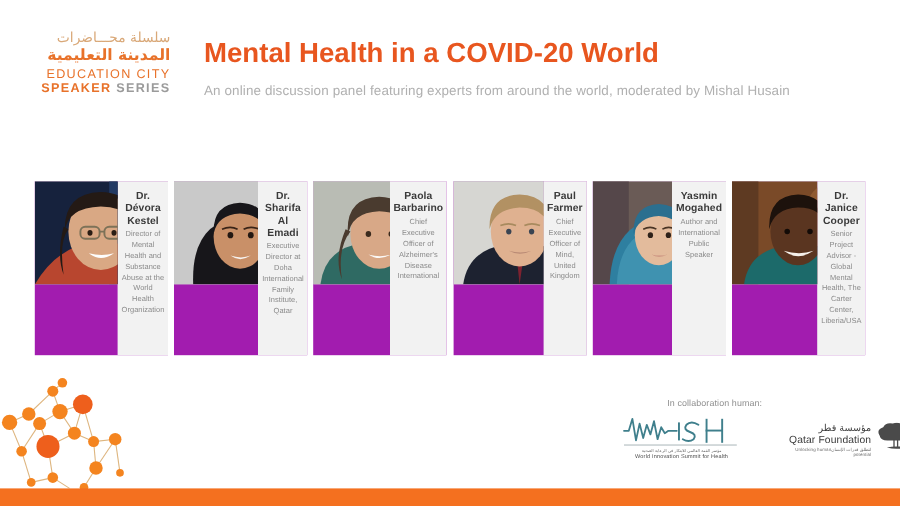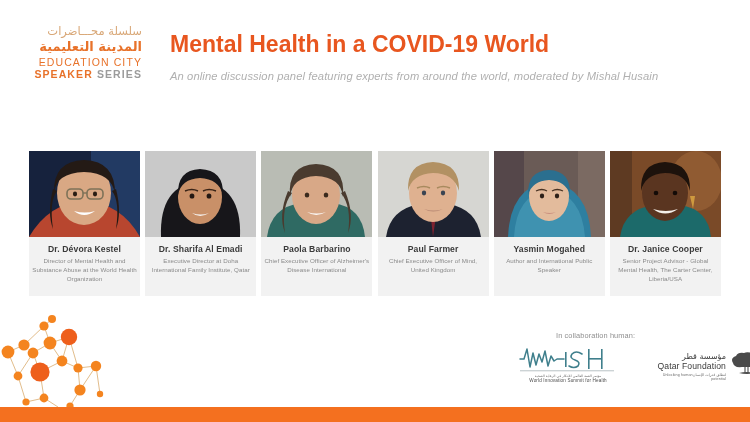--- a/index.html
+++ b/index.html
@@ -16,26 +16,26 @@
   .brand .ar1{font-size:11.5px;color:#d9a878;letter-spacing:.2px;direction:rtl;font-family:"DejaVu Sans",sans-serif;}
   .brand .ar2{font-size:13px;color:#E8722A;font-weight:bold;direction:rtl;margin-top:2px;font-family:"DejaVu Sans",sans-serif;}
   .brand .en1{font-size:10.5px;color:#E8722A;font-weight:normal;letter-spacing:1.1px;margin-top:4px;}
   .brand .en2{font-size:10.5px;font-weight:bold;letter-spacing:1.1px;margin-top:2px;}
   .brand .en2 .sp{color:#E8722A;}
   .brand .en2 .se{color:#9b9b9b;}
 
   .titleblock{position:absolute;left:170px;top:28px;width:560px;}
   .t-line1{font-size:22px;color:#E8722A;font-weight:400;letter-spacing:.2px;line-height:1.15;}
   .t-line2{font-size:23px;color:#E8561F;font-weight:bold;letter-spacing:0px;line-height:1.25;margin-top:2px;}
-  .t-sub{font-size:11.2px;color:#b0b0b0;margin-top:11px;letter-spacing:.1px;font-style:italic;}
+  .t-sub{font-size:11.2px;color:#b0b0b0;margin-top:11px;letter-spacing:.1px;}
 
   
   .speakers{position:absolute;left:29px;top:151px;width:692px;height:145px;
             display:flex;justify-content:space-between;}
-  .card{width:111px;display:flex;flex-direction:column;background:#5eead4;}
+  .card{width:111px;display:flex;flex-direction:row;background:#a21caf;}
   .photo{width:111px;height:86px;position:relative;overflow:hidden;background:#cfcfcf;}
   .photo svg{display:block;width:111px;height:86px;}
   .meta{background:#f2f2f2;padding:7px 3px 8px;text-align:center;flex:1;}
   .sp-name{font-size:8.6px;font-weight:bold;color:#3a3a3a;line-height:1.2;letter-spacing:.1px;}
   .sp-role{font-size:6.2px;color:#8a8a8a;line-height:1.45;margin-top:3px;letter-spacing:.05px;}
 
   
   .collab{position:absolute;left:556px;top:331px;font-size:7.4px;color:#8f8f8f;letter-spacing:.1px;}
   .wish{position:absolute;left:518px;top:345px;width:100px;}
   .wish .wmark{display:block;}
@@ -62,21 +62,21 @@
     <div class="ar1">سلسلة محـــاضرات</div>
     <div class="ar2">المدينة التعليمية</div>
     <div class="en1">EDUCATION CITY</div>
     <div class="en2">
       <span class="sp">SPEAKER</span>
       <span class="se">SERIES</span>
     </div>
   </div>
 
   <div class="titleblock">
-    <div class="t-line2">Mental Health in a COVID-19 World</div>
+    <div class="t-line2">Mental Health in a COVID-20 World</div>
     <div class="t-sub">An online discussion panel featuring experts from around the world, moderated by Mishal Husain</div>
   </div>
 
   <div class="speakers">
 
     <div class="card">
       <div class="photo">
         <svg viewBox="0 0 111 86" preserveAspectRatio="xMidYMid slice">
           <rect width="111" height="86" fill="#16223d"></rect>
           <rect x="62" y="0" width="49" height="86" fill="#223a63"></rect>

